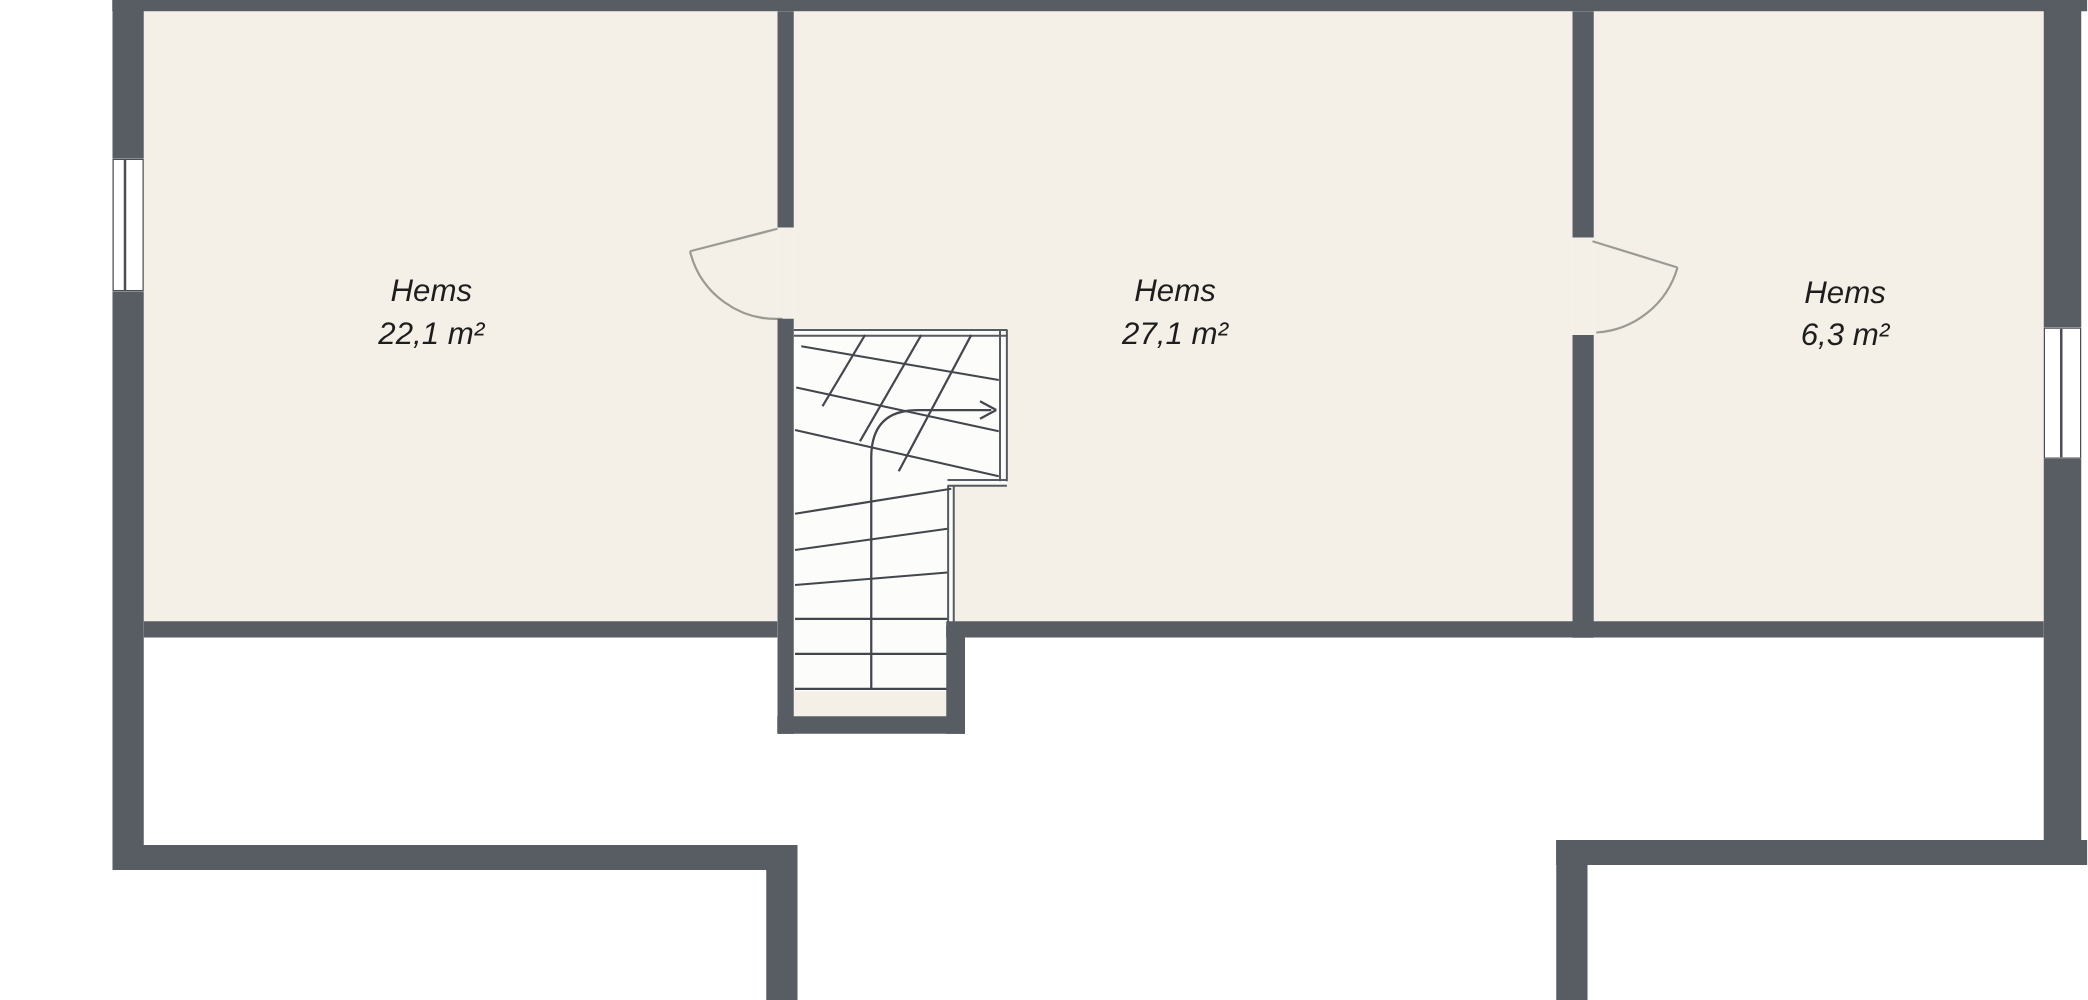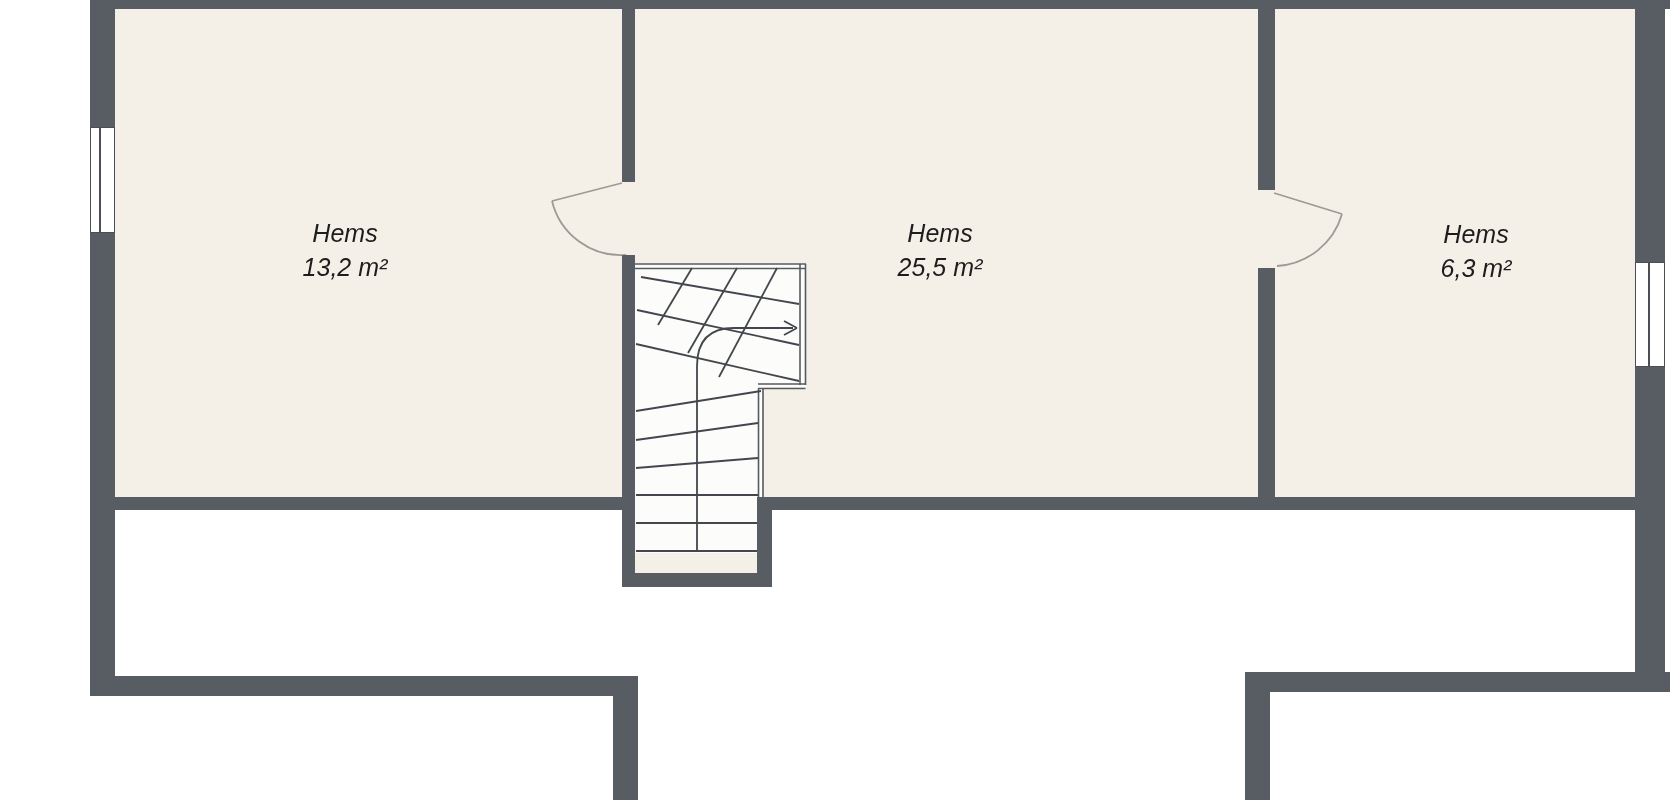--- a/index.html
+++ b/index.html
@@ -95,24 +95,24 @@
 
   <div class="window" style="left:90px;top:127px;width:25px;height:106px;">
     <div class="mullion" style="left:8px;"></div>
   </div>
   <div class="window" style="left:1635px;top:262px;width:30px;height:105px;">
     <div class="mullion" style="left:12px;"></div>
   </div>
 
   <div class="room-label" style="left:345px;top:216px;">
     <div>Hems</div>
-    <div>13,2 m²</div>
+    <div>22,1 m²</div>
   </div>
   <div class="room-label" style="left:940px;top:216px;">
     <div>Hems</div>
-    <div>25,5 m²</div>
+    <div>27,1 m²</div>
   </div>
   <div class="room-label" style="left:1476px;top:217px;">
     <div>Hems</div>
     <div>6,3 m²</div>
   </div>
 
 </div>
 
 </body></html>

